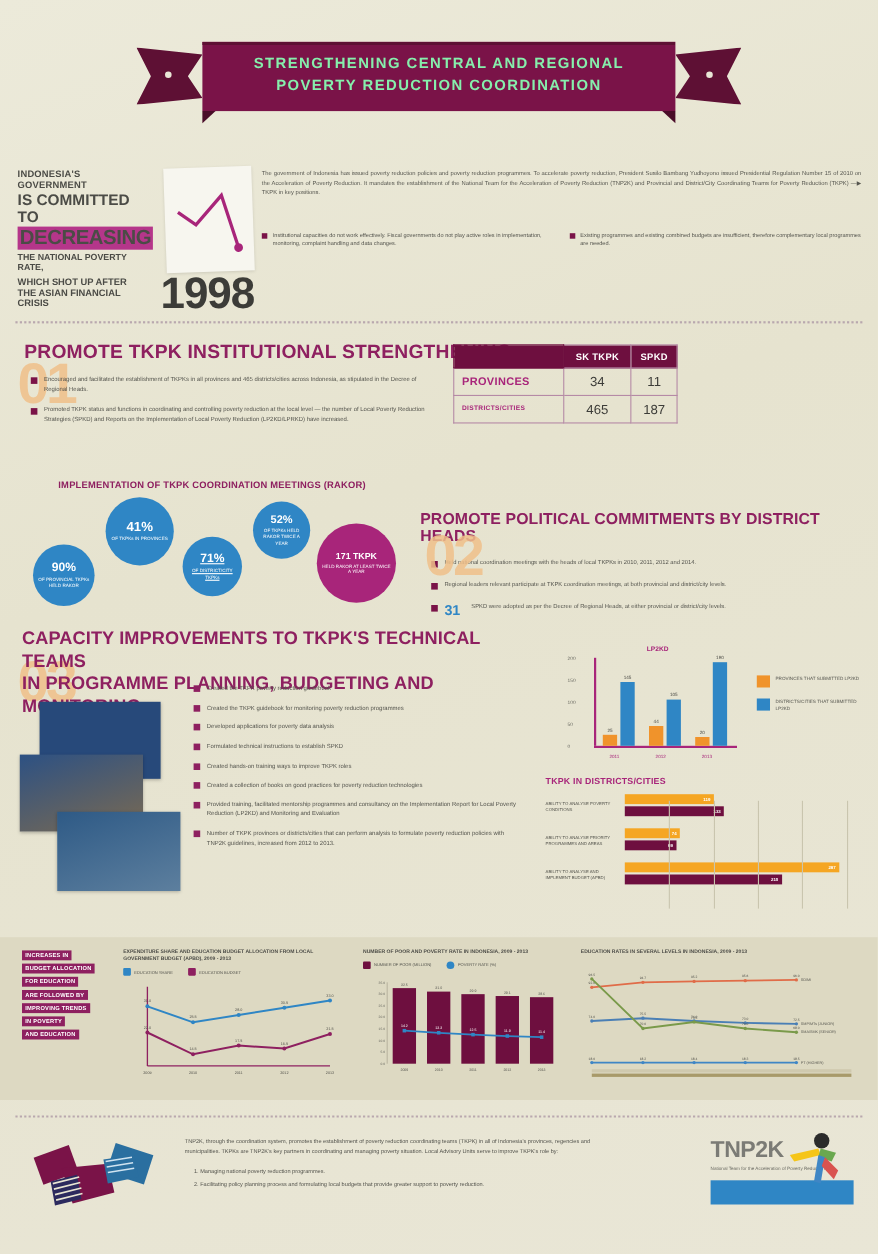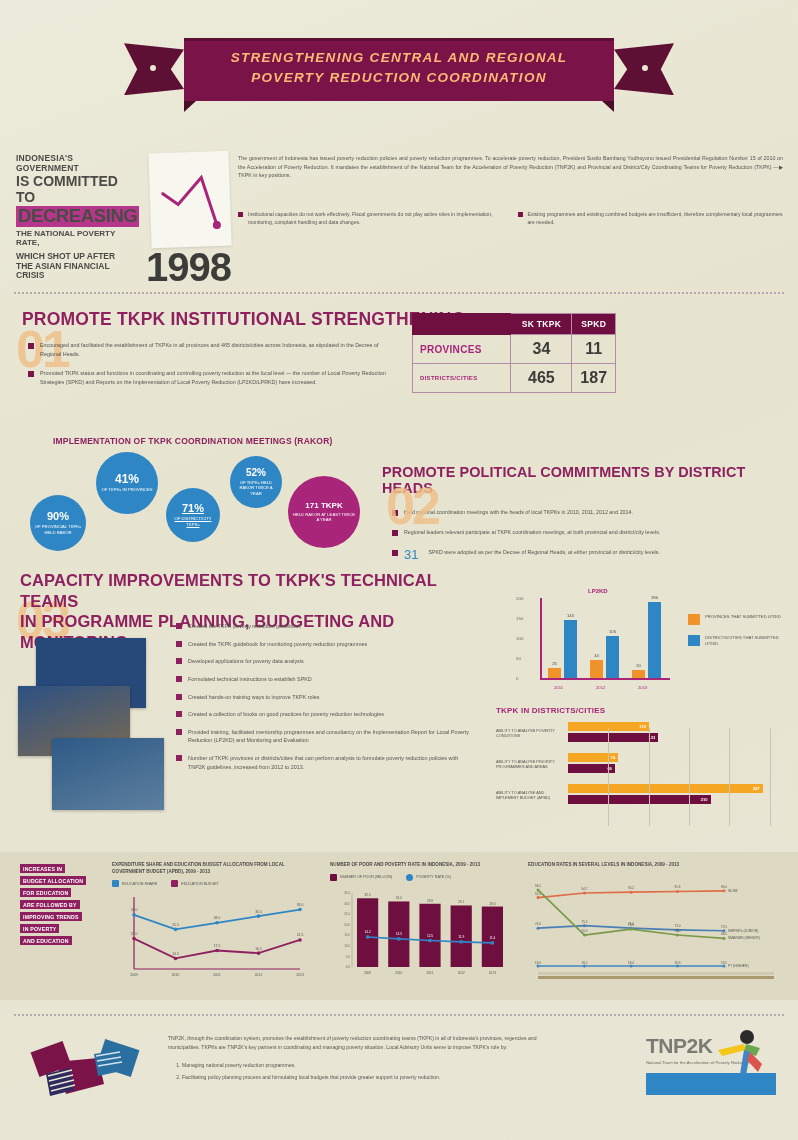--- a/index.html
+++ b/index.html
@@ -34,22 +34,22 @@
     text-align: center; box-shadow: inset 0 3px 0 #5e1034;
     position: relative;
   }
   .ribbon-main:before, .ribbon-main:after {
     content:""; position:absolute; bottom:-11px; width:0; height:0;
     border-top: 11px solid #4a0c29;
   }
   .ribbon-main:before { left:0; border-right: 12px solid transparent; }
   .ribbon-main:after { right:0; border-left: 12px solid transparent; }
   .ribbon-main h1 {
-    color:#fdba74; font-size: 13.5px; letter-spacing: 1.3px;
-    line-height: 1.5; font-weight: bold; font-style: italic;
+    color:#86efac; font-size: 13.5px; letter-spacing: 1.3px;
+    line-height: 1.5; font-weight: bold;
   }
 
   
   .intro { position:absolute; top:140px; left:0; width:798px; height:145px; }
   .commit-box { position:absolute; left:16px; top:14px; width:118px; }
   .commit-box .ln { font-weight:bold; line-height:1.12; color:#4b4b46; }
   .l1 { font-size:8.5px; letter-spacing:.2px; }
   .l2 { font-size:14px; color:#5a5a52; margin-top:1px; }
   .l3 { font-size:18.5px; color:#fff; background:#b5368a; display:inline-block;
         padding:0 2px; margin-top:1px; letter-spacing:-.4px; }
@@ -90,40 +90,40 @@
   .tkpk-table { position:absolute; left:412px; top:8px; width:204px;
     border-collapse:collapse; font-size:9px; }
   .tkpk-table td, .tkpk-table th { border:1px solid #b58aa6; text-align:center;
     padding:5px 2px; color:#4b4b46; }
   .tkpk-table thead th { background:#6e0f3f; color:#fff; font-size:8.5px;
     font-weight:bold; letter-spacing:.3px; }
   .tkpk-table thead th.blank { background:#6e0f3f; border-color:#6e0f3f; }
   .tkpk-table td.rowhead { color:#a8257a; font-weight:bold; font-size:10px;
     letter-spacing:.3px; text-align:left; padding-left:7px; }
   .tkpk-table td.rowhead.sm { font-size:6px; }
-  .tkpk-table td.val { font-weight:bold; font-size:16px; color:#3c3c38; }
+  .tkpk-table td.val { font-weight:normal; font-size:12px; color:#3c3c38; }
 
   
   .circ-head { position:absolute; left:24px; top:436px; font-size:8.5px;
     font-weight:bold; color:#8e2060; letter-spacing:.2px;padding-left:29px; }
   .circle { position:absolute; border-radius:50%; display:flex;
     flex-direction:column; align-items:center; justify-content:center;
     color:#fff; text-align:center; }
   .circle .pct { font-weight:bold; line-height:1; }
   .circle .cap { font-size:4.2px; line-height:1.25; margin-top:2px; padding:0 4px; }
 
   
   .s2 { position:absolute; top:440px; left:382px; width:410px;margin-top:24px; }
   .s2 .sec-num { left:4px; top:22px; }
   .s2 h2 { font-size:14.4px; color:#8e2060; font-weight:bold; letter-spacing:.1px; }
   .s2 ul { margin-top:12px; margin-left:10px; list-style:none; }
   .s2 li { display:flex; gap:6px; margin-bottom:11px; }
   .s2 li .bul { width:6px; height:6px; background:#7a1348; flex:0 0 6px; margin-top:2px; }
   .s2 li p { font-size:5.3px; line-height:1.7; color:#55554e; }
-  .s2 .bignum { color:#2f86c5; font-weight:normal; font-size:13px; margin-right:4px;
+  .s2 .bignum { color:#2f86c5; font-weight:bold; font-size:13px; margin-right:4px;
     line-height:1; }
 
   
   .s3 { position:absolute; top:570px; left:0; width:798px; }
   .s3 .sec-num { left:16px; top:30px; }
   .s3 h2 { position:absolute; left:20px; top:0; width:460px; font-size:16.5px;
     color:#8e2060; font-weight:bold; line-height:1.25; letter-spacing:.1px; }
   .s3 ul { position:absolute; left:176px; top:52px; width:300px; list-style:none; }
   .s3 li { display:flex; gap:6px; margin-bottom:9px; }
   .s3 li .bul { width:6px; height:6px; background:#8e2060; flex:0 0 6px; margin-top:1px; }

